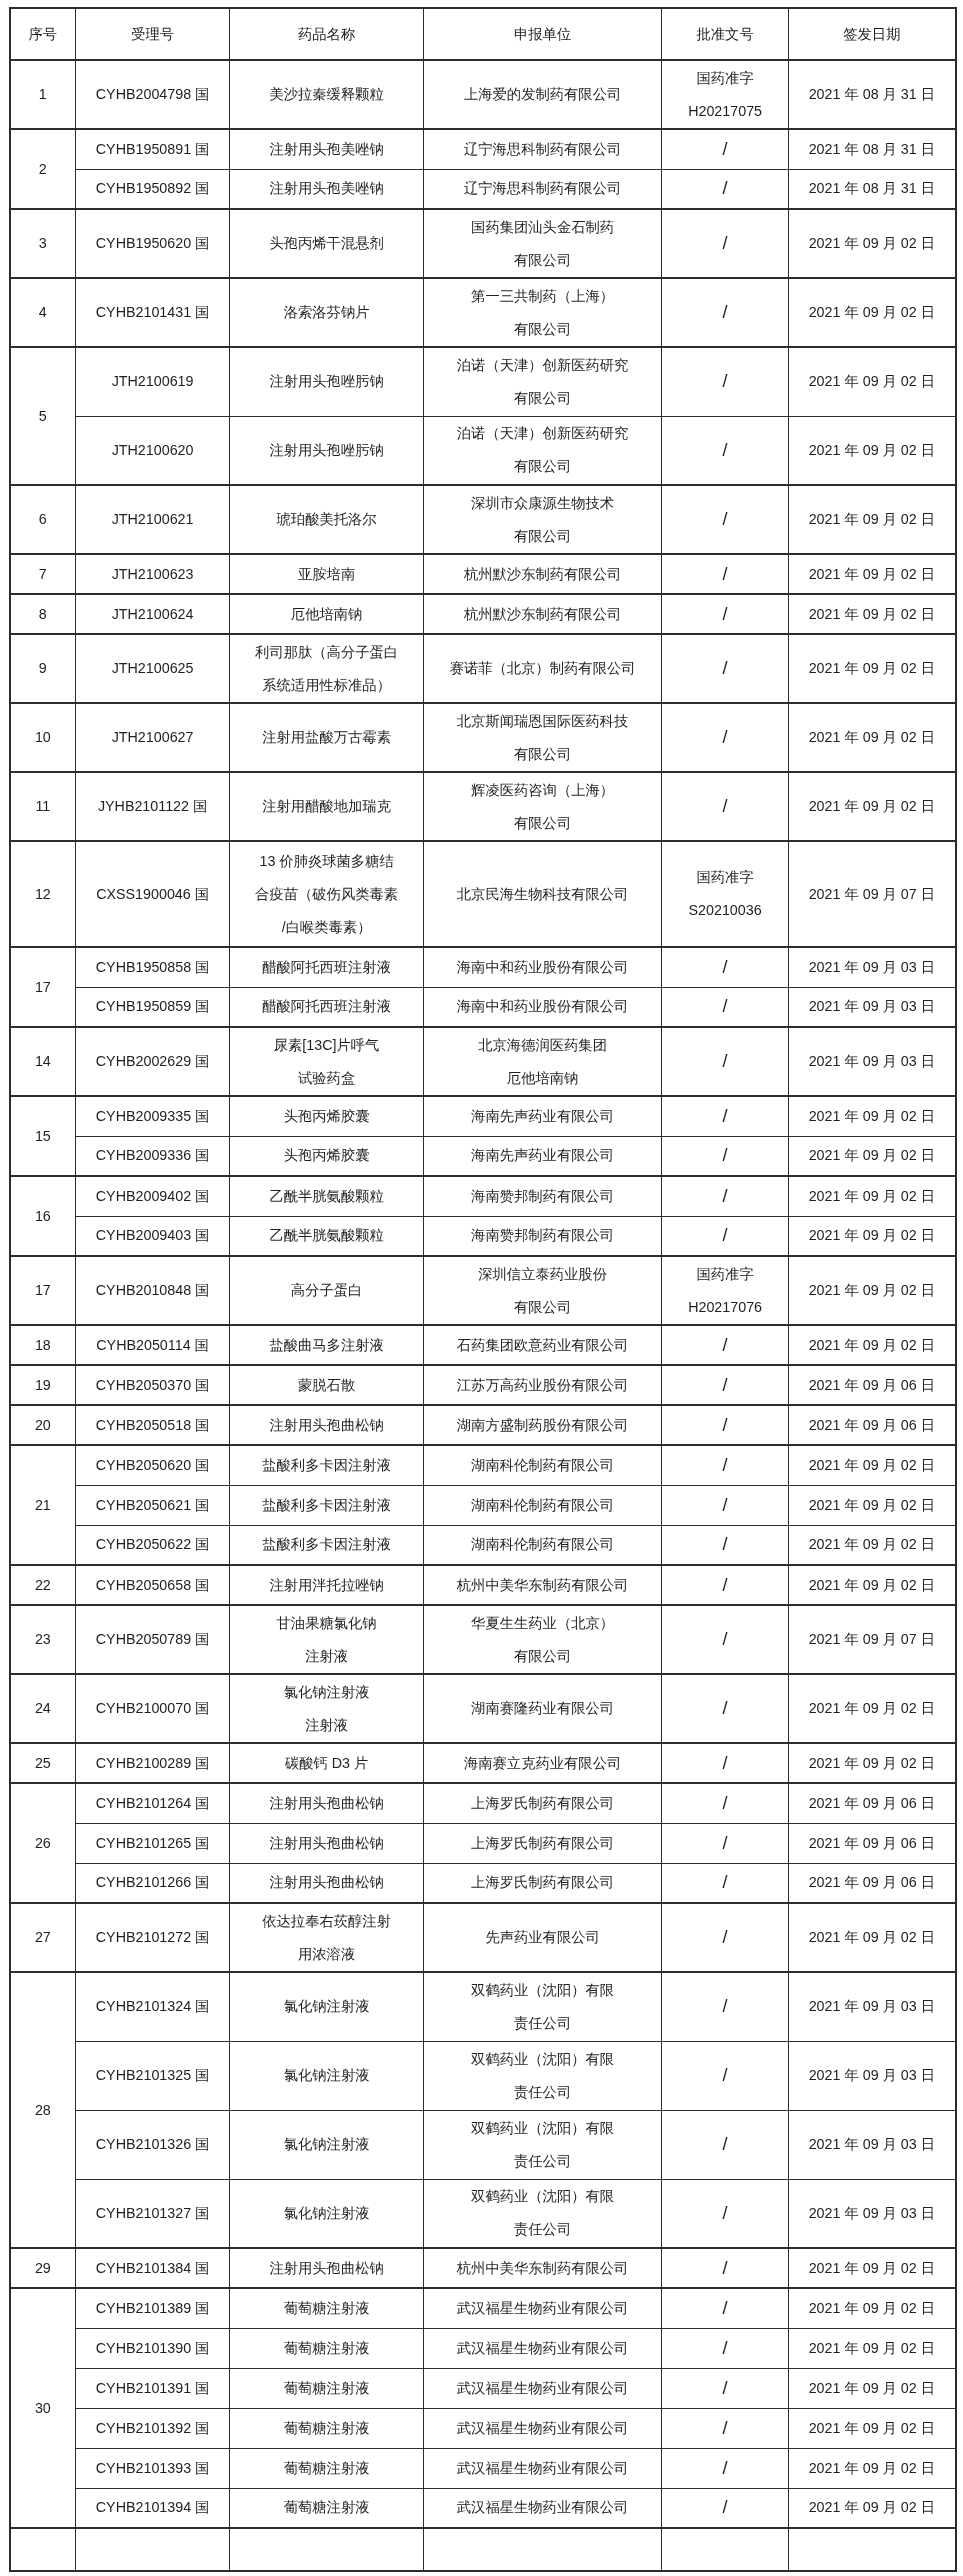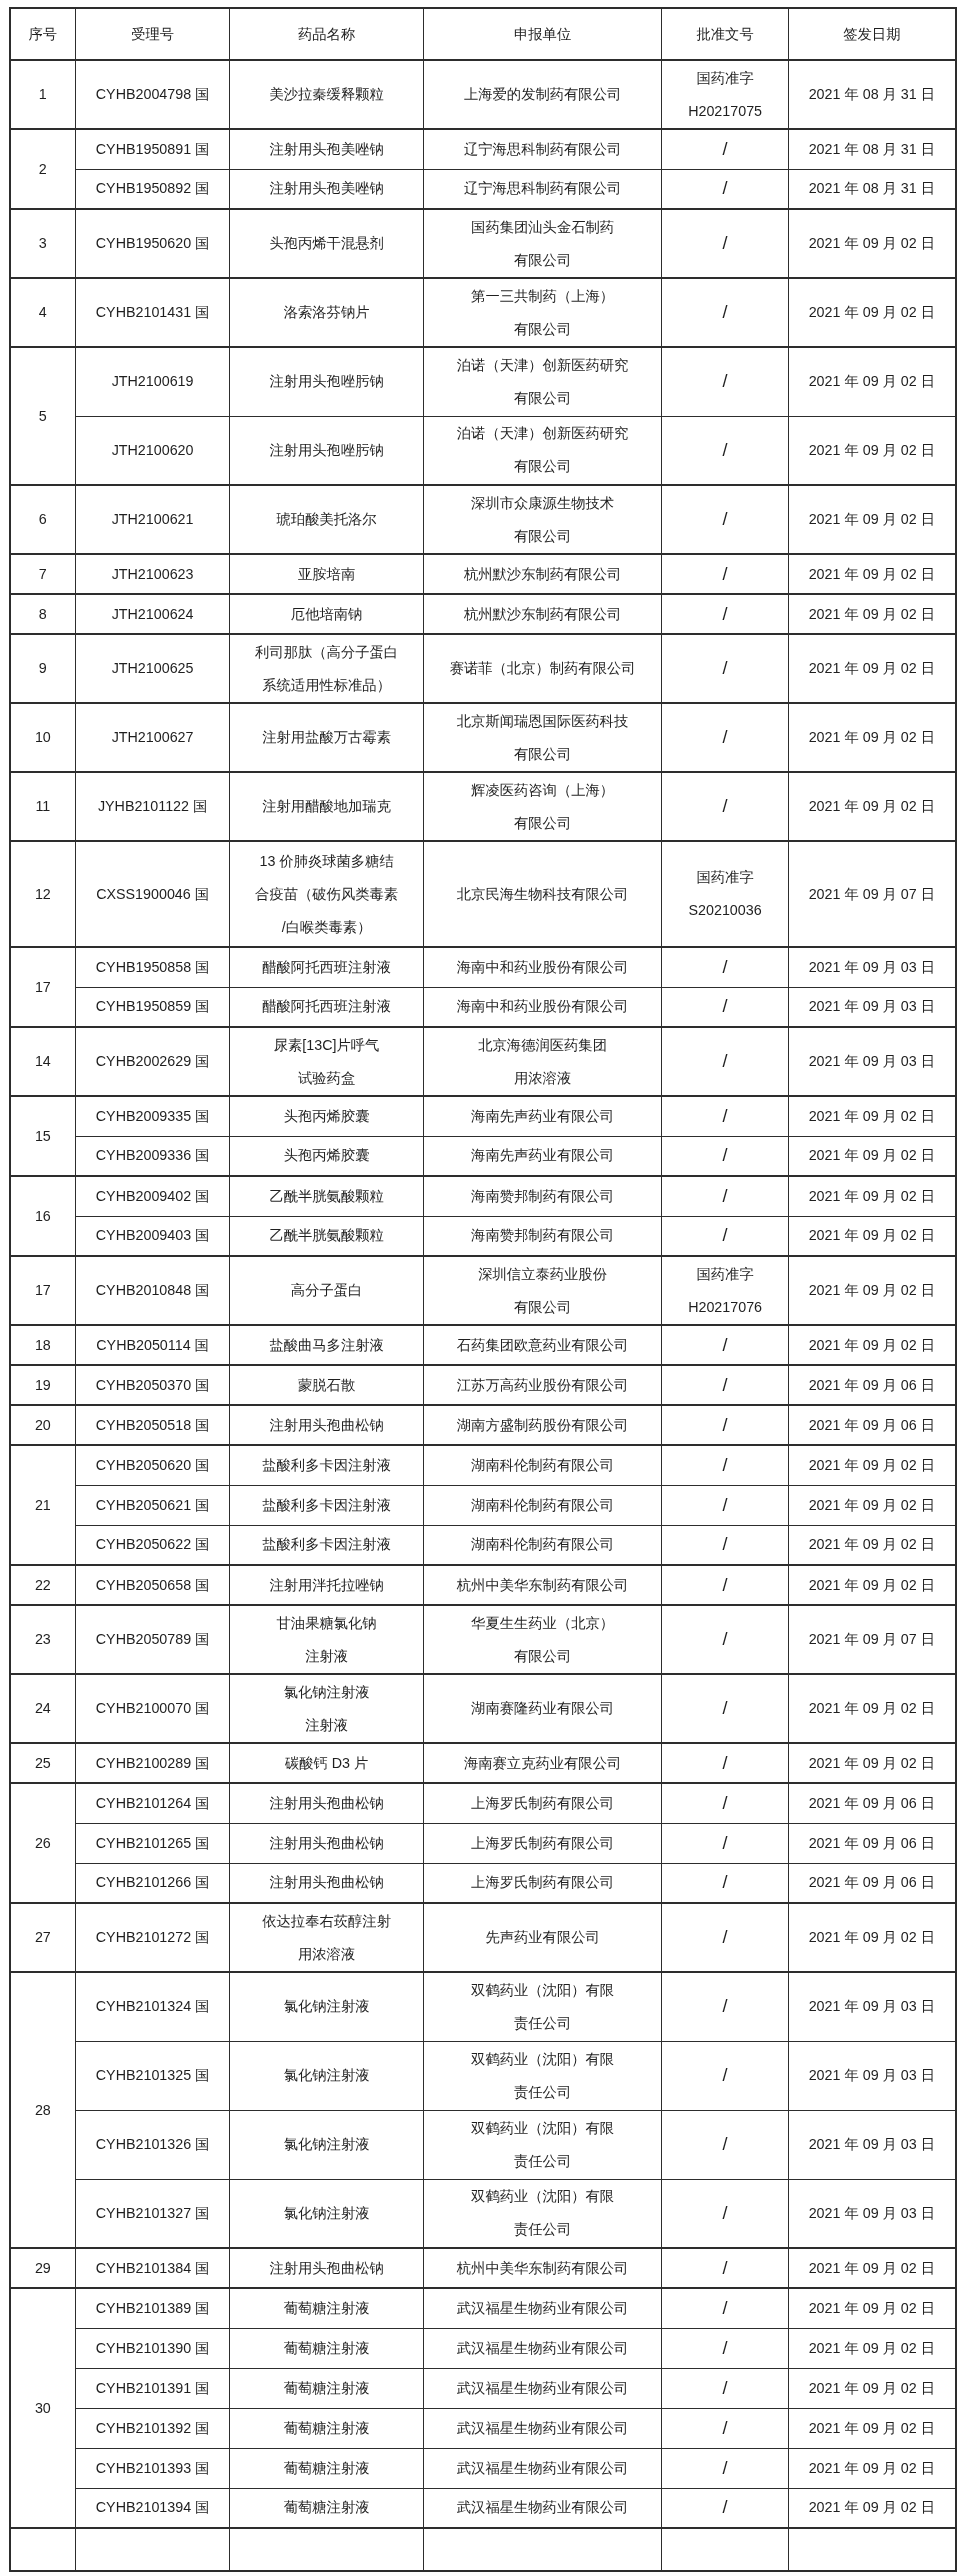--- a/index.html
+++ b/index.html
@@ -196,21 +196,21 @@
           <td>海南中和药业股份有限公司</td>
           <td class="slash">/</td>
           <td>2021 年 09 月 03 日</td>
         </tr>
         <tr class="g m">
           <td rowspan="1">14</td>
           <td>CYHB2002629 国</td>
           <td>尿素[13C]片呼气
 试验药盒</td>
           <td>北京海德润医药集团
-用浓溶液</td>
+厄他培南钠</td>
           <td class="slash">/</td>
           <td>2021 年 09 月 03 日</td>
         </tr>
         <tr class="g s">
           <td rowspan="2">15</td>
           <td>CYHB2009335 国</td>
           <td>头孢丙烯胶囊</td>
           <td>海南先声药业有限公司</td>
           <td class="slash">/</td>
           <td>2021 年 09 月 02 日</td>

